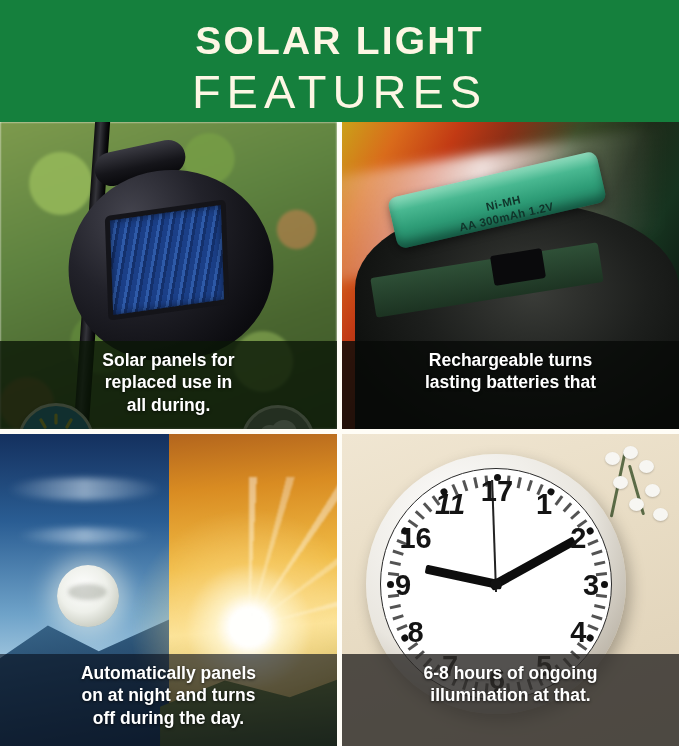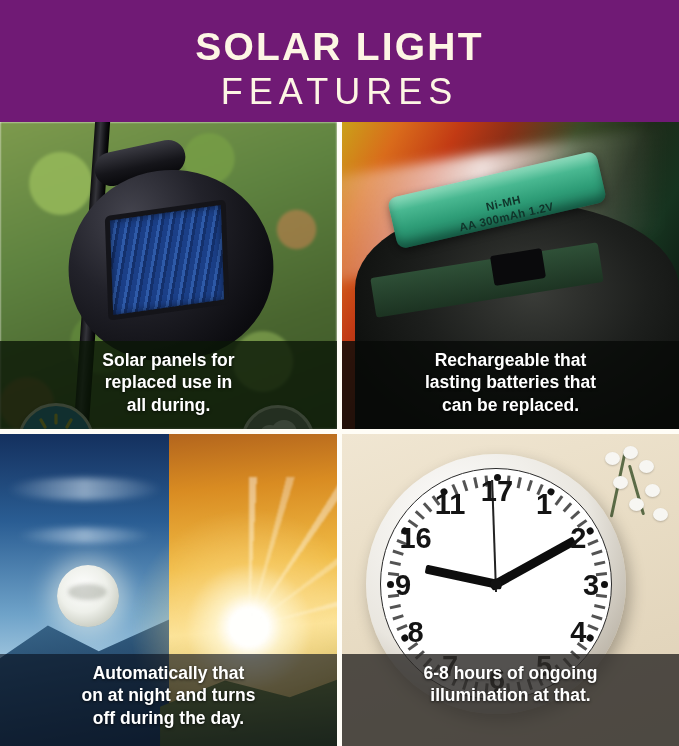--- a/index.html
+++ b/index.html
@@ -7,30 +7,30 @@
     width: 679px; height: 746px;
     background: #ffffff;
     font-family: "Liberation Sans", sans-serif;
     overflow: hidden;
   }
   .page { position: relative; width: 679px; height: 746px; background: #fffdf6; }
 
   
   .header {
     position: absolute; left: 0; top: 0; width: 679px; height: 140px;
-    background: #701a75;
+    background: #15803d;
     display: flex; flex-direction: column;
     align-items: center; justify-content: center;
   }
   .title-main {
     font-size: 39px; font-weight: bold; color: #fdf6e4;
     letter-spacing: 2.2px; line-height: 1.05;
   }
   .title-sub {
-    font-size: 36px; font-weight: 300; color: #fdf6e4;
+    font-size: 47px; font-weight: 300; color: #fdf6e4;
     letter-spacing: 6px; line-height: 1.15; margin-top: 3px;
   }
 
   
   .grid {
     position: absolute; left: 0; top: 122px;
     width: 679px; height: 624px;
     display: grid;
     grid-template-columns: 337px 337px;
     grid-template-rows: 307px 312px;
@@ -326,42 +326,41 @@
         <div class="pcb"></div>
         <div class="pcb-chip"></div>
         <div class="batt-cell"></div>
         <div class="batt-label">
           <span>Ni-MH</span><br>
           <span>AA 300mAh 1.2V</span>
         </div>
       </div>
 
       <div class="caption">
-        <span class="cap-line">Rechargeable that</span>
+        <span class="cap-line">Rechargeable turns</span>
         <span class="cap-line">lasting batteries that</span>
-        <span class="cap-line">can be replaced.</span>
       </div>
     </div>
 
     <div class="panel p3">
       <div class="photo">
         <div class="night">
           <div class="night-cloud"></div>
           <div class="night-cloud c2"></div>
           <div class="moon"></div>
           <div class="ridge"></div>
         </div>
         <div class="day">
           <div class="sunburst"></div>
           <div class="day-hill"></div>
         </div>
       </div>
 
       <div class="caption">
-        <span class="cap-line">Automatically that</span>
+        <span class="cap-line">Automatically panels</span>
         <span class="cap-line">on at night and turns</span>
         <span class="cap-line">off during the day.</span>
       </div>
     </div>
 
     <div class="panel p4">
       <div class="photo">
         <div class="wall"></div>
         <div class="flowers">
           <div class="stem" style="left:34px; top:10px; width:3px; height:70px; transform:rotate(12deg);"></div>
@@ -384,21 +383,21 @@
               <span class="cnum" style="left: 163px; top: 34.5936px;">1</span>
               <span class="cnum" style="left: 197.406px; top: 69px;">2</span>
               <span class="cnum" style="left: 210px; top: 116px;">3</span>
               <span class="cnum" style="left: 197.406px; top: 163px;">4</span>
               <span class="cnum" style="left: 163px; top: 197.406px;">5</span>
               <span class="cnum" style="left: 116px; top: 210px;">6</span>
               <span class="cnum" style="left: 69px; top: 197.406px;">7</span>
               <span class="cnum" style="left: 34.5936px; top: 163px;">8</span>
               <span class="cnum" style="left: 22px; top: 116px;">9</span>
               <span class="cnum" style="left: 34.5936px; top: 69px;">16</span>
-              <span class="cnum" style="left: 69px; top: 34.5936px;">11</span>
+              <span class="cnum" style="left: 69px; top: 34.5936px; font-style: italic;">11</span>
               <div class="cdot" style="transform: rotate(0deg);"></div>
               <div class="ctick" style="opacity: 0.75; transform: rotate(6deg);"></div>
               <div class="ctick" style="opacity: 0.75; transform: rotate(12deg);"></div>
               <div class="ctick" style="opacity: 0.75; transform: rotate(18deg);"></div>
               <div class="ctick" style="opacity: 0.75; transform: rotate(24deg);"></div>
               <div class="cdot" style="transform: rotate(30deg);"></div>
               <div class="ctick" style="opacity: 0.75; transform: rotate(36deg);"></div>
               <div class="ctick" style="opacity: 0.75; transform: rotate(42deg);"></div>
               <div class="ctick" style="opacity: 0.75; transform: rotate(48deg);"></div>
               <div class="ctick" style="opacity: 0.75; transform: rotate(54deg);"></div>

